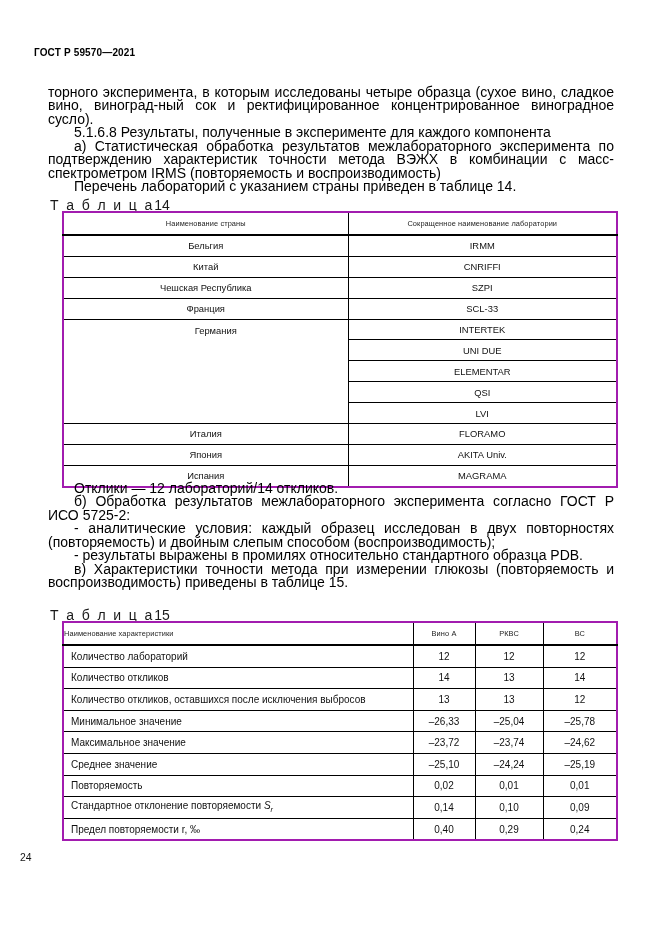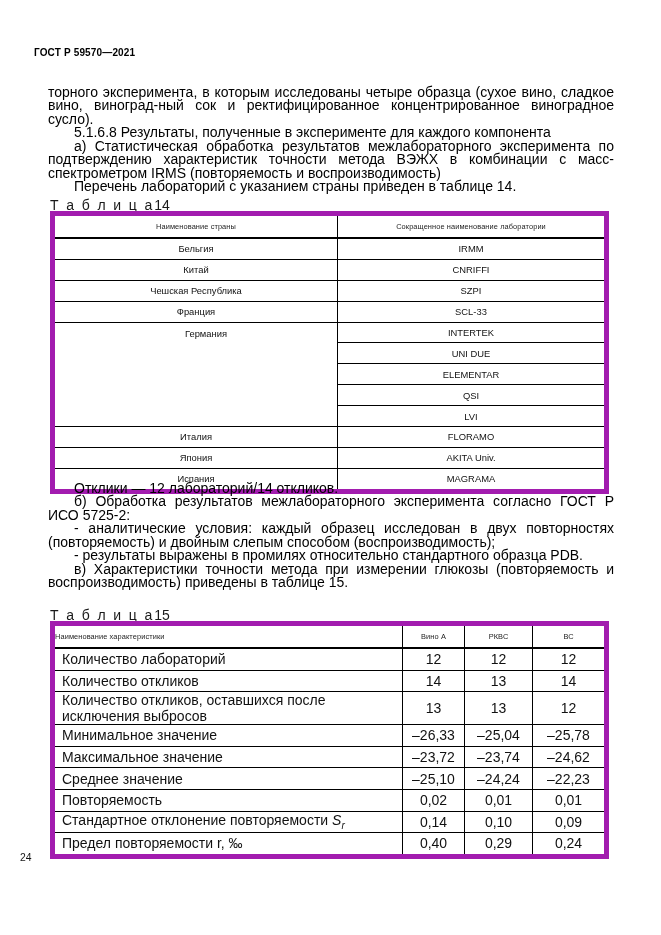--- a/index.html
+++ b/index.html
@@ -68,22 +68,23 @@
     white-space: nowrap;
   }
   .table-caption .num {
     letter-spacing: 0px;
   }
 
   
   table.doc-table {
     border-collapse: collapse;
     table-layout: fixed;
-    border: 5px solid #a21caf;
+    border: 2px solid #a21caf;
     font-size: 9.3px;
+    margin-left: 12px;
   }
   table.doc-table td,
   table.doc-table th {
     border: 1px solid #000;
     padding: 0;
     font-weight: normal;
     vertical-align: middle;
   }
   table.doc-table thead th {
     font-size: 7.4px;
@@ -115,21 +116,21 @@
   
   #table15 {
     width: 554px;
   }
   #table15 col.c-name { width: 350px; }
   #table15 col.c-a    { width: 62px; }
   #table15 col.c-b    { width: 68px; }
   #table15 col.c-c    { width: 74px; }
   #table15 td {
     height: 20.6px;
-    font-size: 14px;
+    font-size: 10px;
     color: #111;
   }
   #table15 td.name {
     text-align: left;
     padding-left: 7px;
   }
   #table15 td.val {
     text-align: center;
   }
   #table15 thead th.h-name { text-align: left; }
@@ -280,21 +281,21 @@
         <tr>
           <td class="name">Максимальное значение</td>
           <td class="val">–23,72</td>
           <td class="val">–23,74</td>
           <td class="val">–24,62</td>
         </tr>
         <tr>
           <td class="name">Среднее значение</td>
           <td class="val">–25,10</td>
           <td class="val">–24,24</td>
-          <td class="val">–22,23</td>
+          <td class="val">–25,19</td>
         </tr>
         <tr>
           <td class="name">Повторяемость</td>
           <td class="val">0,02</td>
           <td class="val">0,01</td>
           <td class="val">0,01</td>
         </tr>
         <tr>
           <td class="name"><span>Стандартное отклонение повторяемости <span style="font-style:italic">S</span></span><span class="ital sub">r</span></td>
           <td class="val">0,14</td>

